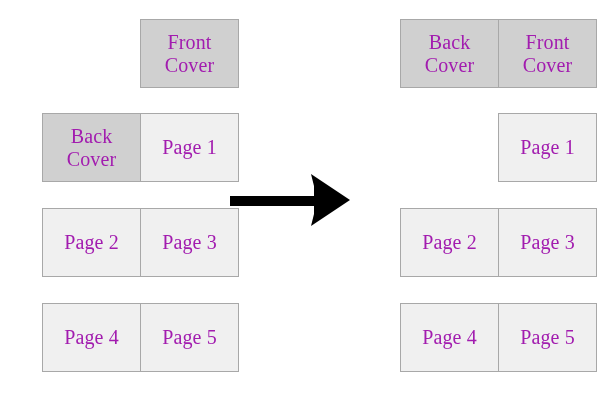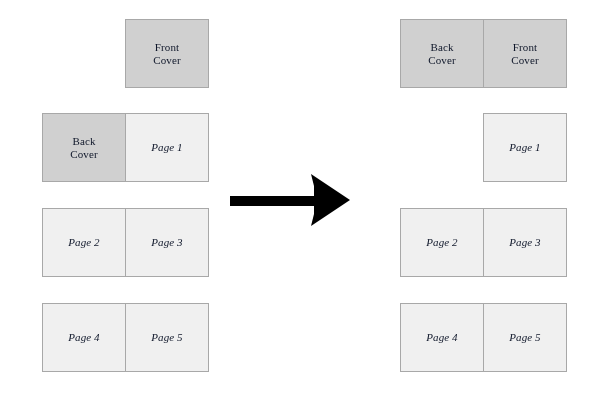--- a/index.html
+++ b/index.html
@@ -27,43 +27,42 @@
   #group-before { left: 0px; }
   #group-after  { left: 340px; }
 
   .spread-row {
     position: absolute;
     display: flex;
     flex-direction: row;
     align-items: stretch;
   }
   .cell {
-    width: 84px;
+    width: 99px;
     height: 69px;
     box-sizing: border-box;
     border: 1px solid #a8a8a8;
     display: flex;
     flex-direction: column;
     align-items: center;
     justify-content: center;
-    font-size: 11px;
+    font-size: 20px;
     line-height: 1.12;
-    color: #0f172a;
+    color: #a21caf;
     text-align: center;
     letter-spacing: 0.1px;
   }
   .cell + .cell {
     margin-left: -1px;
   }
   .cell-cover {
     background: #d0d0d0;
   }
   .cell-page {
     background: #f0f0f0;
-    font-style: italic;
   }
   .cell-empty {
     border: none;
     background: transparent;
   }
   .cell .line {
     display: block;
     white-space: nowrap;
   }
 

